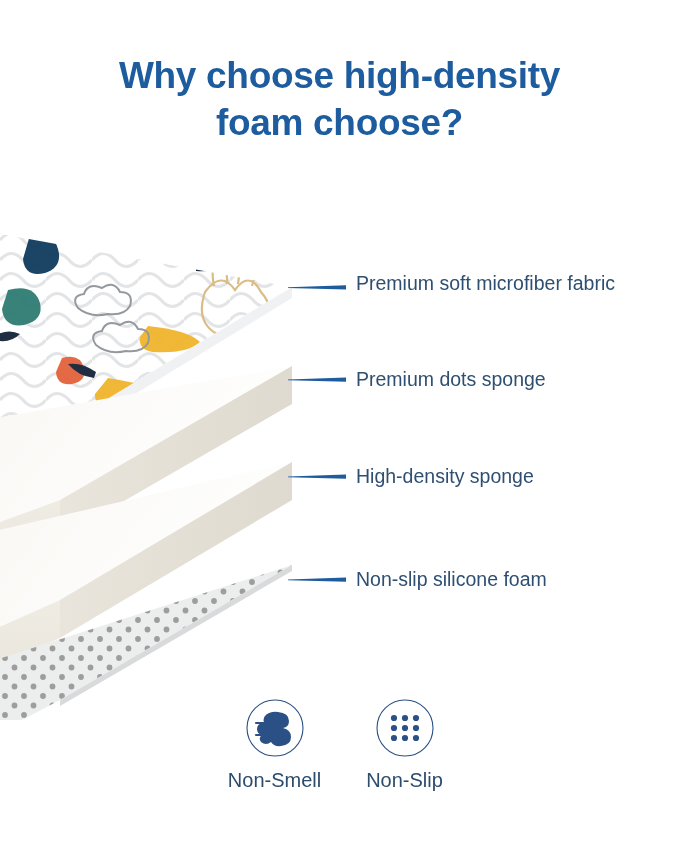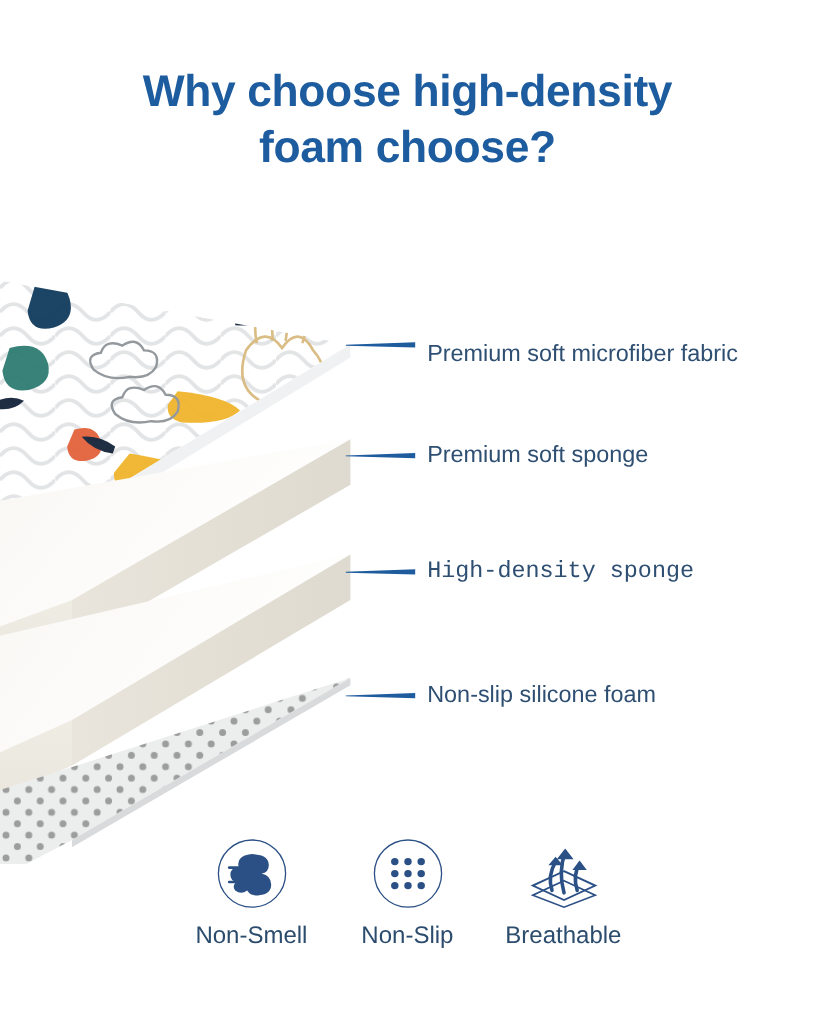--- a/index.html
+++ b/index.html
@@ -170,23 +170,23 @@
   </div>
 
   <svg class="leader" style="left:288px;top:270px;width:70px;height:320px;" width="70" height="320" viewBox="0 0 70 320">
 
     <polygon points="0,17.3 58,15.2 58,19.6 0,18.1" fill="#1f5c9e"></polygon>
     <polygon points="0,109.5 58,107.4 58,111.8 0,110.3" fill="#1f5c9e"></polygon>
     <polygon points="0,206.5 58,204.4 58,208.8 0,207.3" fill="#1f5c9e"></polygon>
     <polygon points="0,309.5 58,307.4 58,311.8 0,310.3" fill="#1f5c9e"></polygon>
   </svg>
 
-  <div class="label" style="left:356px;top:284px;">Premium soft microfiber fabric</div>
-  <div class="label" style="left:356px;top:368px;">Premium soft sponge</div>
-  <div class="label" style="left:356px;top:465px;font-family:Liberation Mono, monospace;">High-density sponge</div>
+  <div class="label" style="left:356px;top:272px;">Premium soft microfiber fabric</div>
+  <div class="label" style="left:356px;top:368px;">Premium dots sponge</div>
+  <div class="label" style="left:356px;top:465px;">High-density sponge</div>
   <div class="label" style="left:356px;top:568px;">Non-slip silicone foam</div>
 
   <div id="features">
 
     <div class="feature">
       <div class="ficon">
         <svg width="60" height="60" viewBox="0 0 60 60">
           <circle cx="30" cy="30" r="28" fill="none" stroke="#2b5085" stroke-width="1.1"></circle>
           <g fill="#2b5085">
             <path d="M33 14 q11 1 11 9 q0 6 -6 7 q8 2 8 9 q0 8 -10 9 q-7 1 -10 -4 q-5 4 -10 0 q-3 -4 1 -7 q-5 -1 -5 -6 q0 -6 7 -6 q-2 -7 5 -10 q5 -2 9 -1 z"></path>
@@ -214,38 +214,17 @@
               <circle cx="41" cy="30" r="3.1"></circle>
             <circle cx="19" cy="40" r="3.1"></circle>
               <circle cx="30" cy="40" r="3.1"></circle>
               <circle cx="41" cy="40" r="3.1"></circle>
           </g>
         </svg>
       </div>
       <div class="flabel">Non-Slip</div>
     </div>
 
-    <div class="feature">
-      <div class="ficon">
-        <svg width="62" height="60" viewBox="0 0 62 60">
-          <g fill="none" stroke="#2b5085" stroke-width="1.6">
-            <polygon points="31,28 57,40 31,52 5,40"></polygon>
-            <polygon points="31,36 57,48 31,58 5,48" stroke-width="1.4"></polygon>
-          </g>
-          <g fill="none" stroke="#2b5085" stroke-width="3" stroke-linecap="round">
-            <path d="M21 44 q-4 -12 3 -24"></path>
-            <path d="M31 46 q-5 -18 1 -34"></path>
-            <path d="M42 44 q-4 -13 2 -22"></path>
-          </g>
-          <g fill="#2b5085">
-            <path d="M24 16 l6 7 l-12 0 z"></path>
-            <path d="M32 9 l7 9 l-14 0 z"></path>
-            <path d="M44 19 l6 8 l-12 0 z"></path>
-          </g>
-        </svg>
-      </div>
-      <div class="flabel">Breathable</div>
-    </div>
 
 
   </div>
 
 </div>
 
 </body></html>

